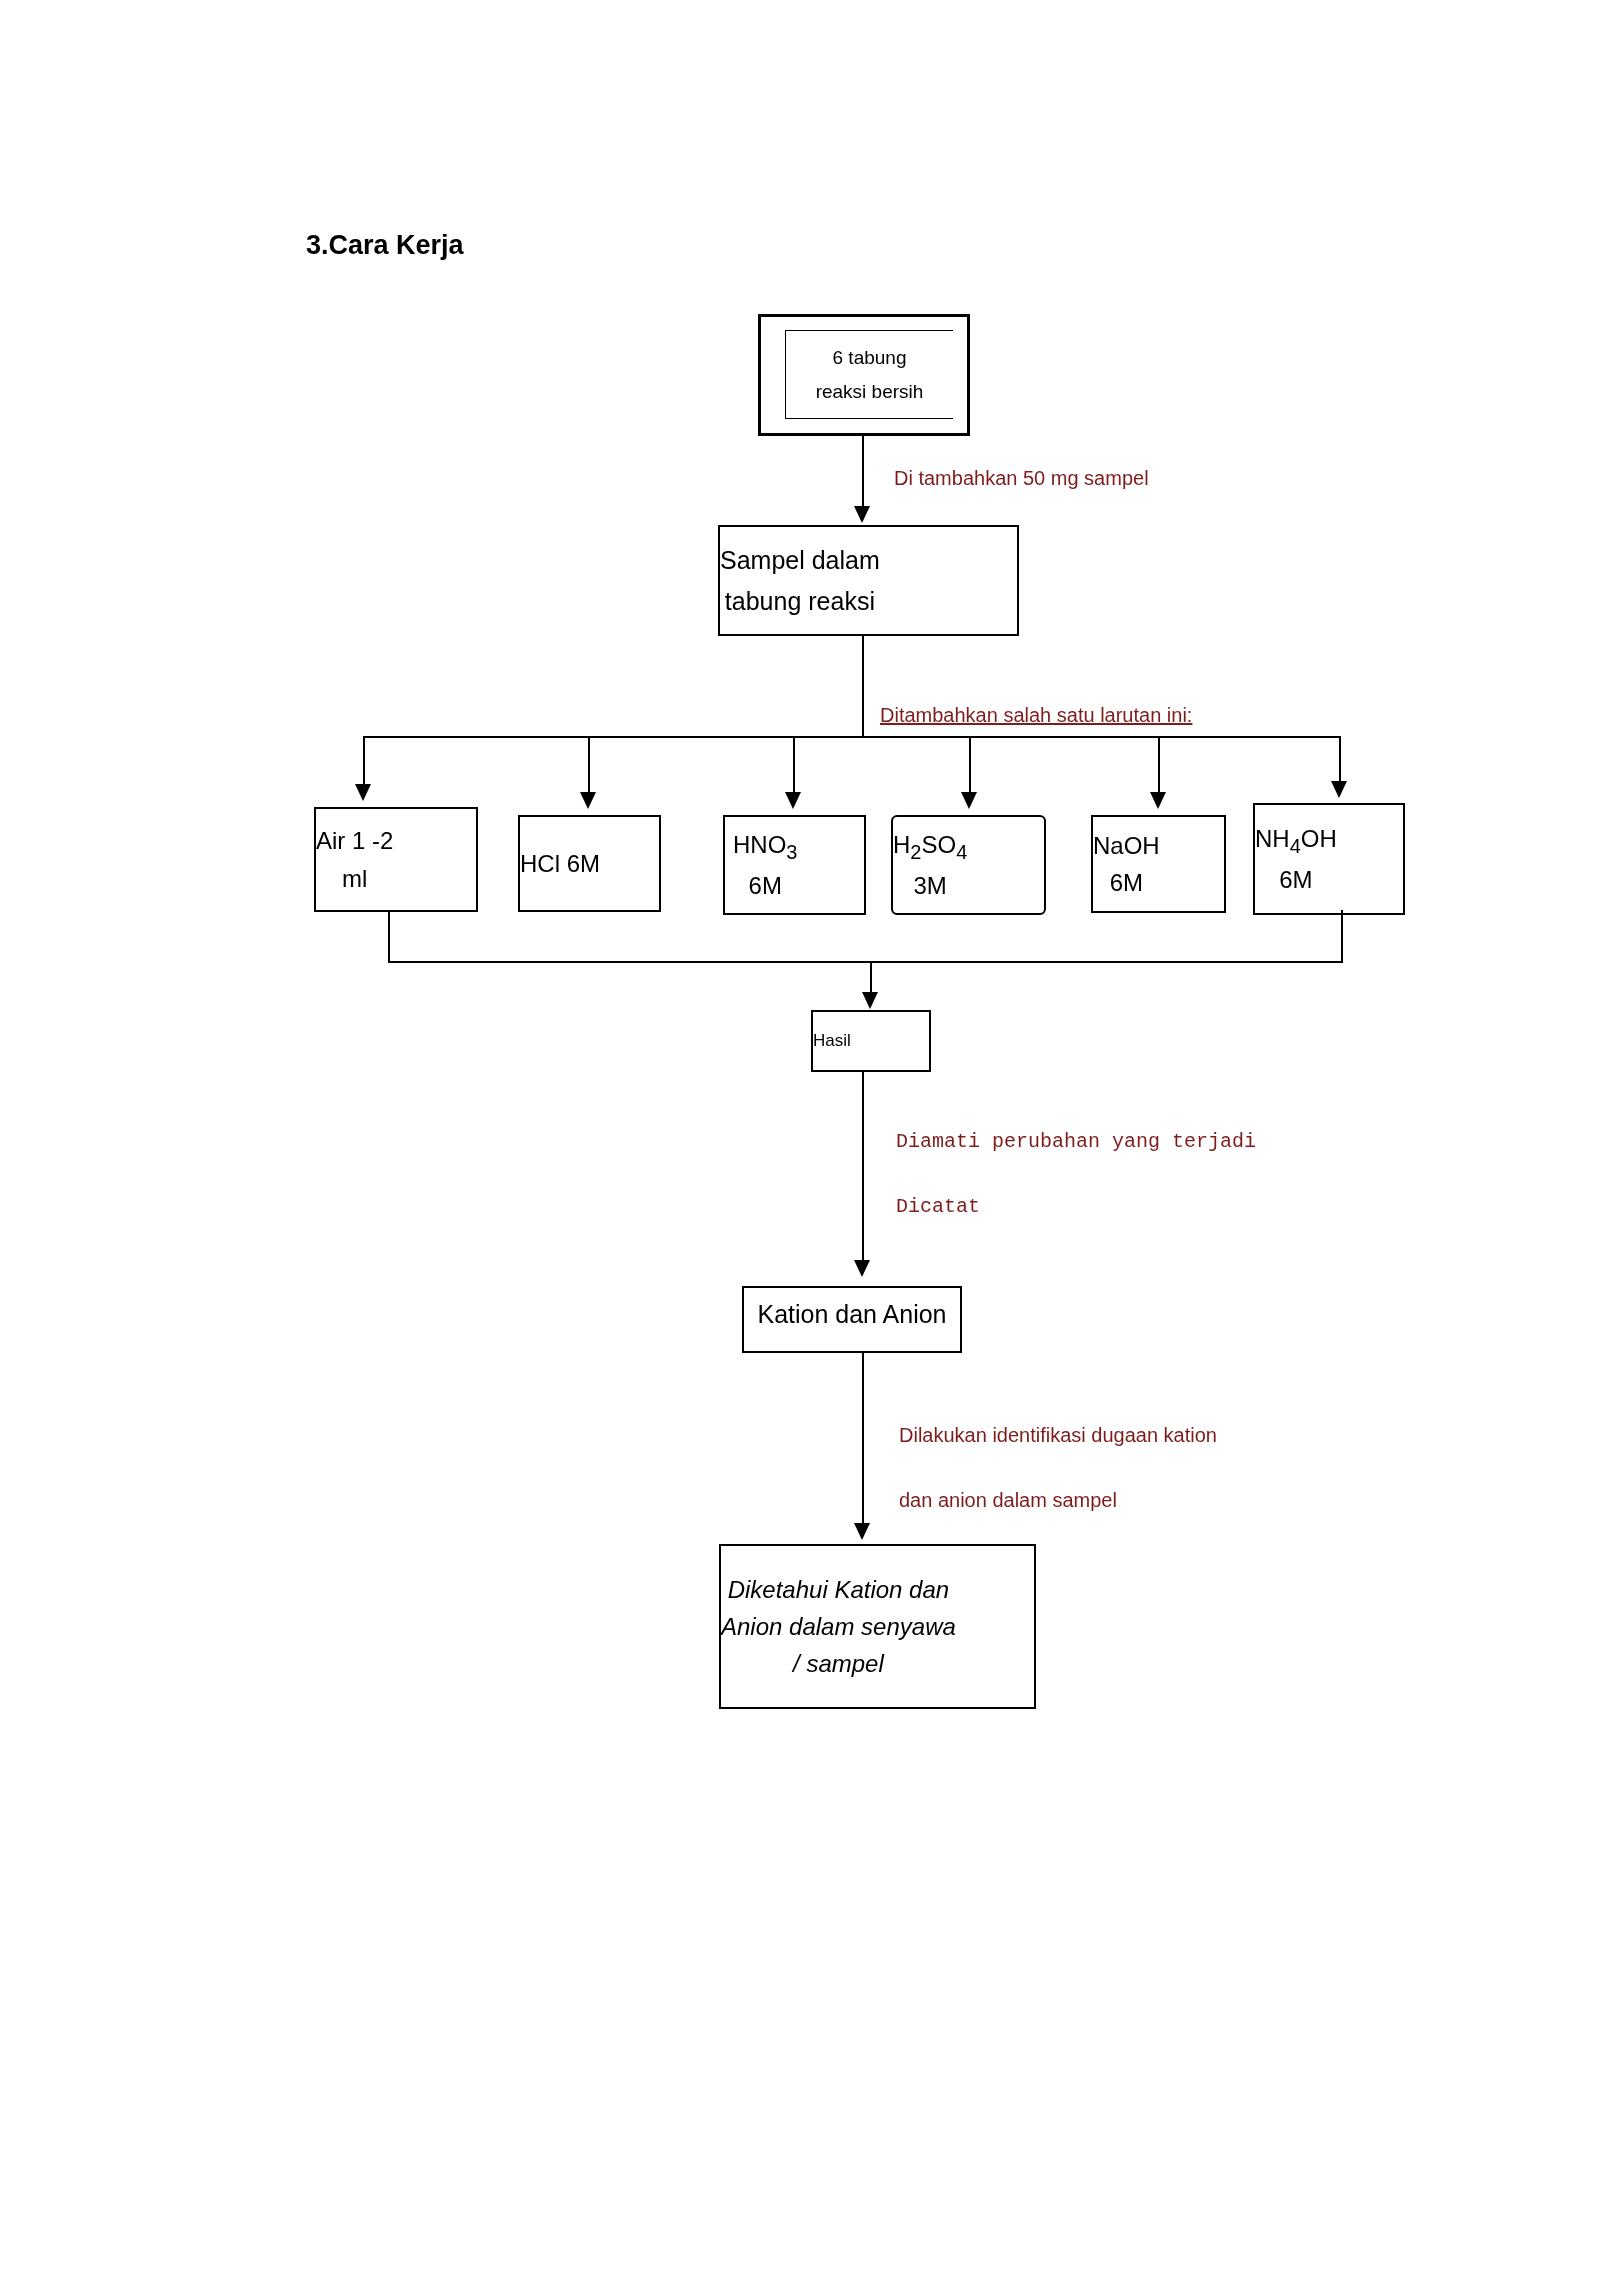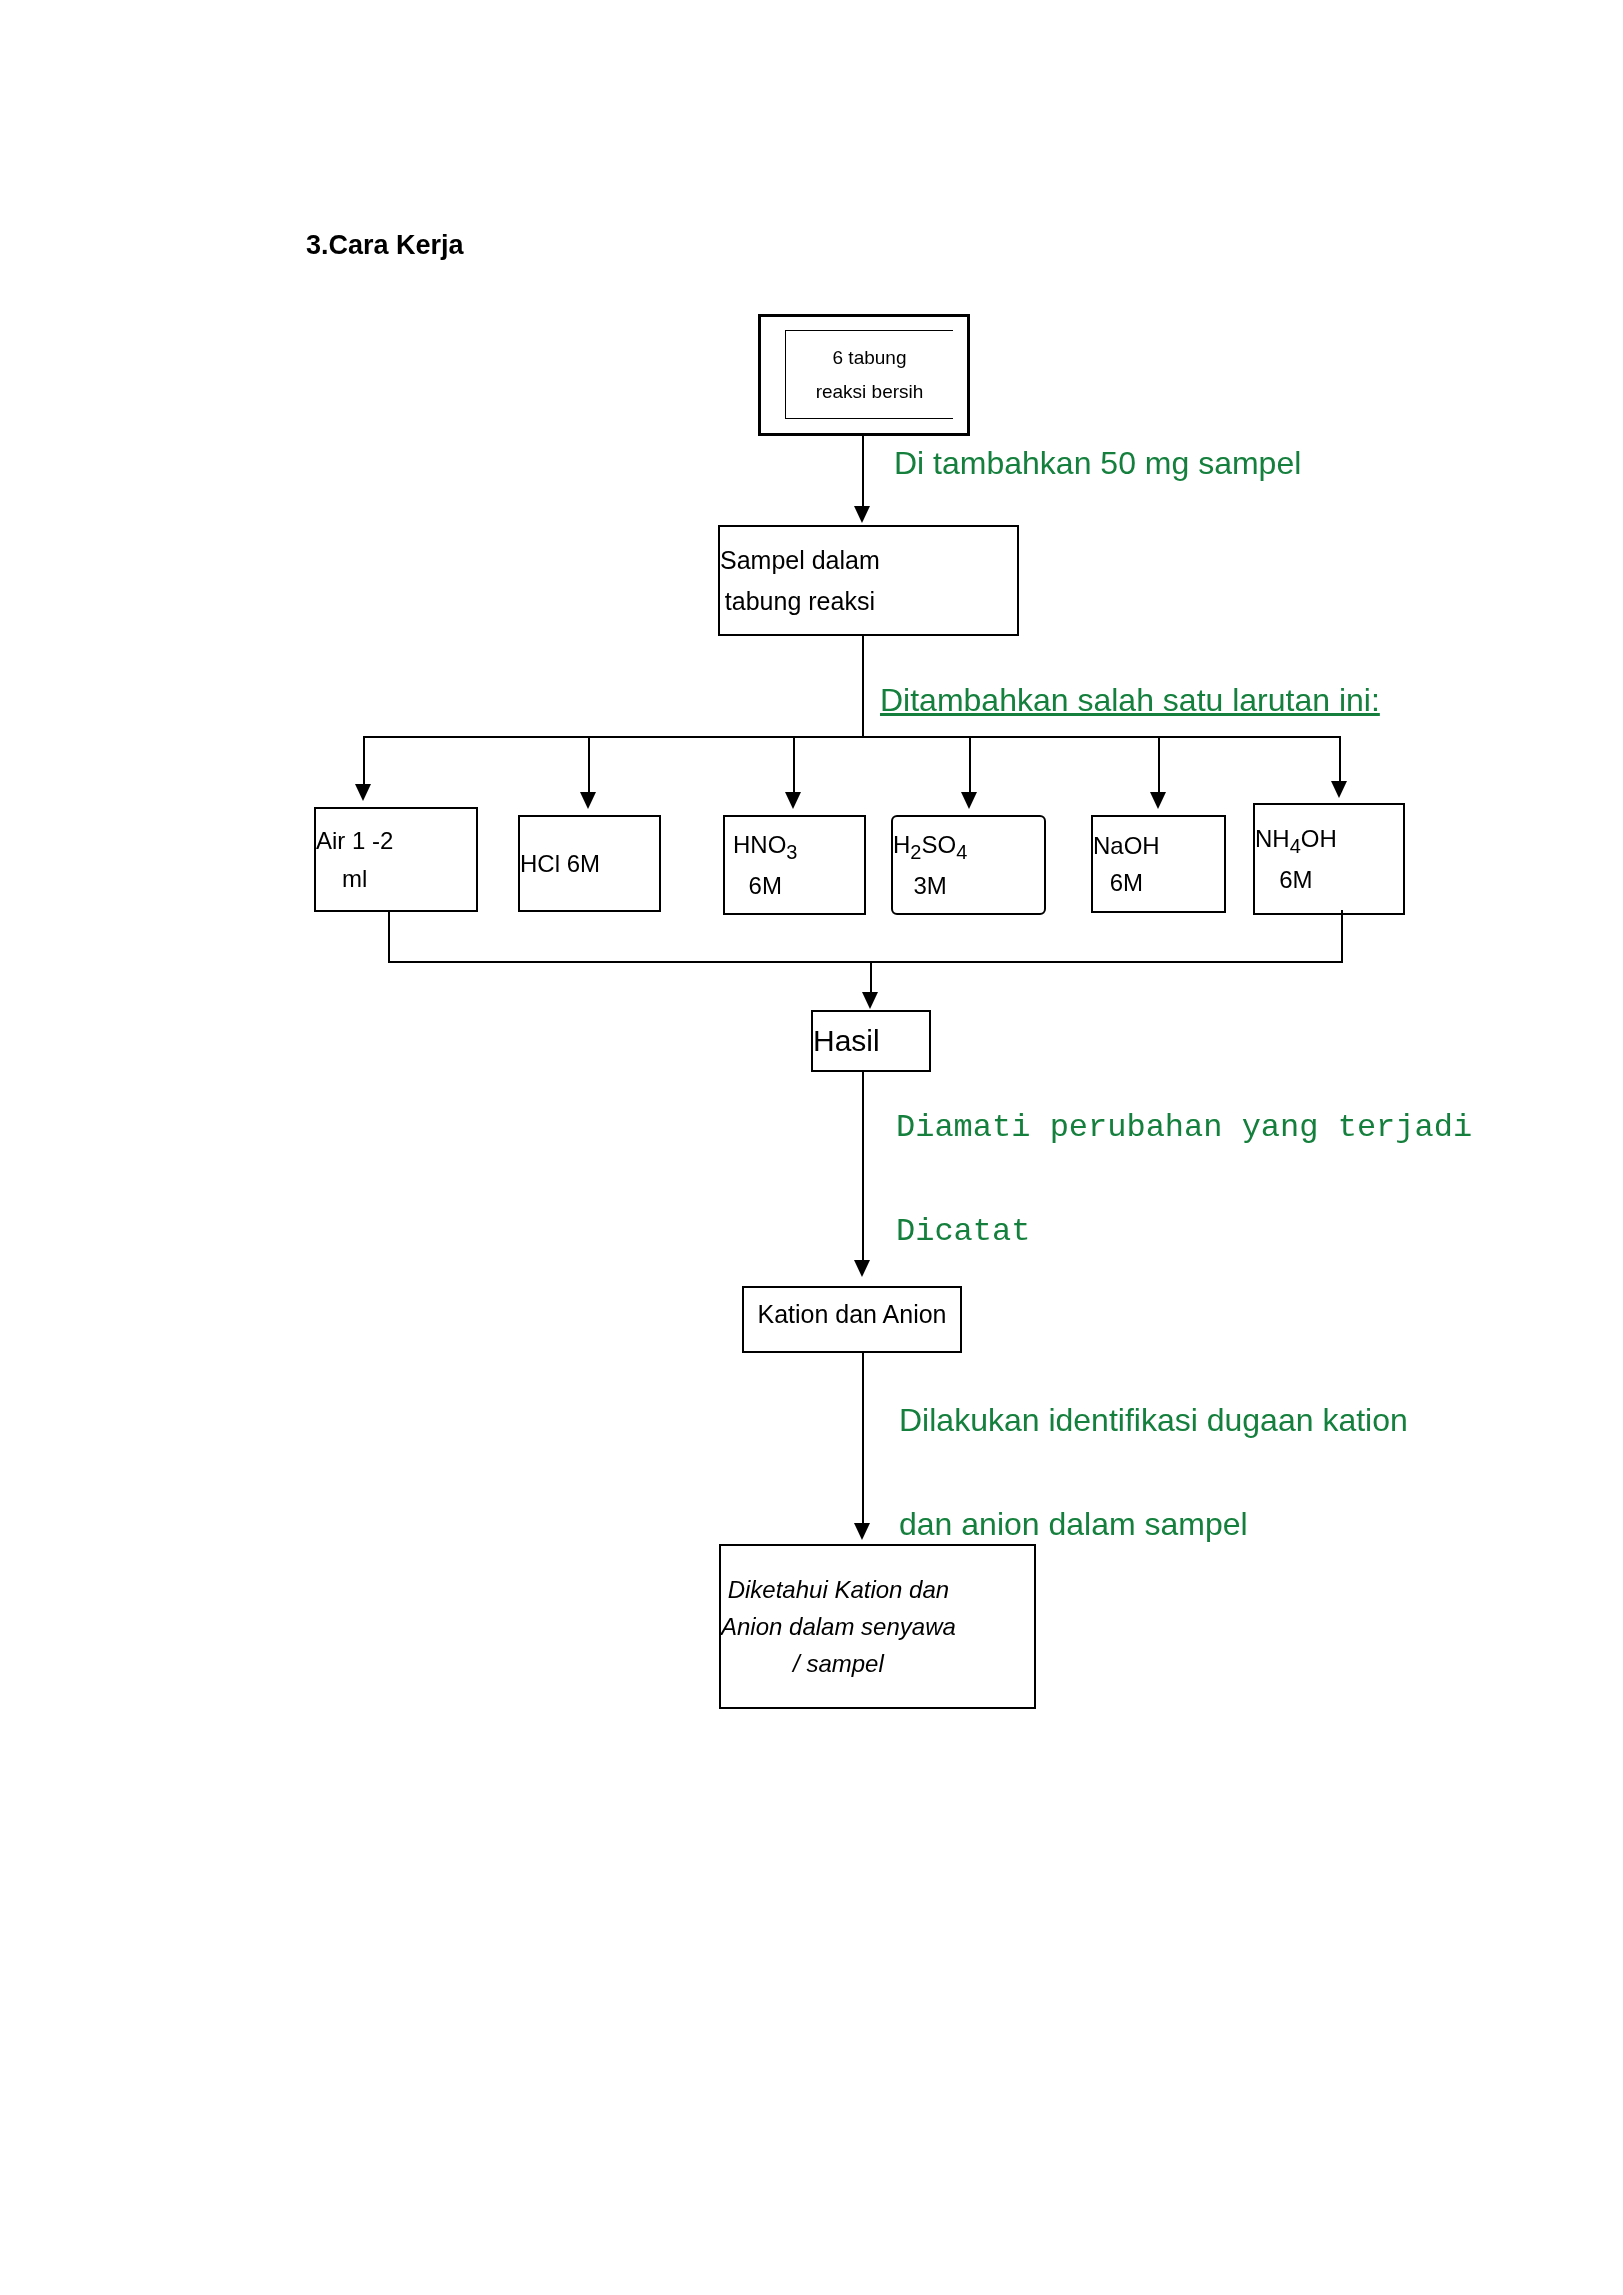--- a/index.html
+++ b/index.html
@@ -102,21 +102,21 @@
   #chem-2 { left: 723px;  top: 815px; width: 143px; height: 100px; padding-left: 8px; }
   #chem-3 { left: 891px; top: 815px; width: 155px; height: 100px; border-radius: 6px; }
   #chem-4 { left: 1091px; top: 815px; width: 135px; height: 98px; }
   #chem-5 { left: 1253px; top: 803px; width: 152px; height: 112px; }
 
   #node-hasil {
     left: 811px;
     top: 1010px;
     width: 120px;
     height: 62px;
-    font-size: 30px;
+    font-size: 17px;
   }
 
   #node-kation {
     left: 742px;
     top: 1286px;
     width: 220px;
     height: 67px;
     font-size: 25px;
   }
 
@@ -126,24 +126,25 @@
     width: 317px;
     height: 165px;
     font-size: 24px;
     line-height: 1.55;
     font-style: italic;
   }
 
   
   .label {
     position: absolute;
-    font-size: 32px;
+    font-size: 20px;
     line-height: 1.62;
     white-space: pre-line;
-    color: #15803d;
+    color: #7f1d1d;
+    margin-top: 24px;
   }
   #label-add-sample   { left: 894px; top: 438px; }
   #label-add-solution { left: 880px; top: 675px; text-decoration: underline; }
   #label-observe      { left: 896px; top: 1102px; font-family: Liberation Mono, monospace; }
   #label-identify     { left: 899px; top: 1395px; }
 
   
   .vline {
     position: absolute;
     width: 2.4px;

